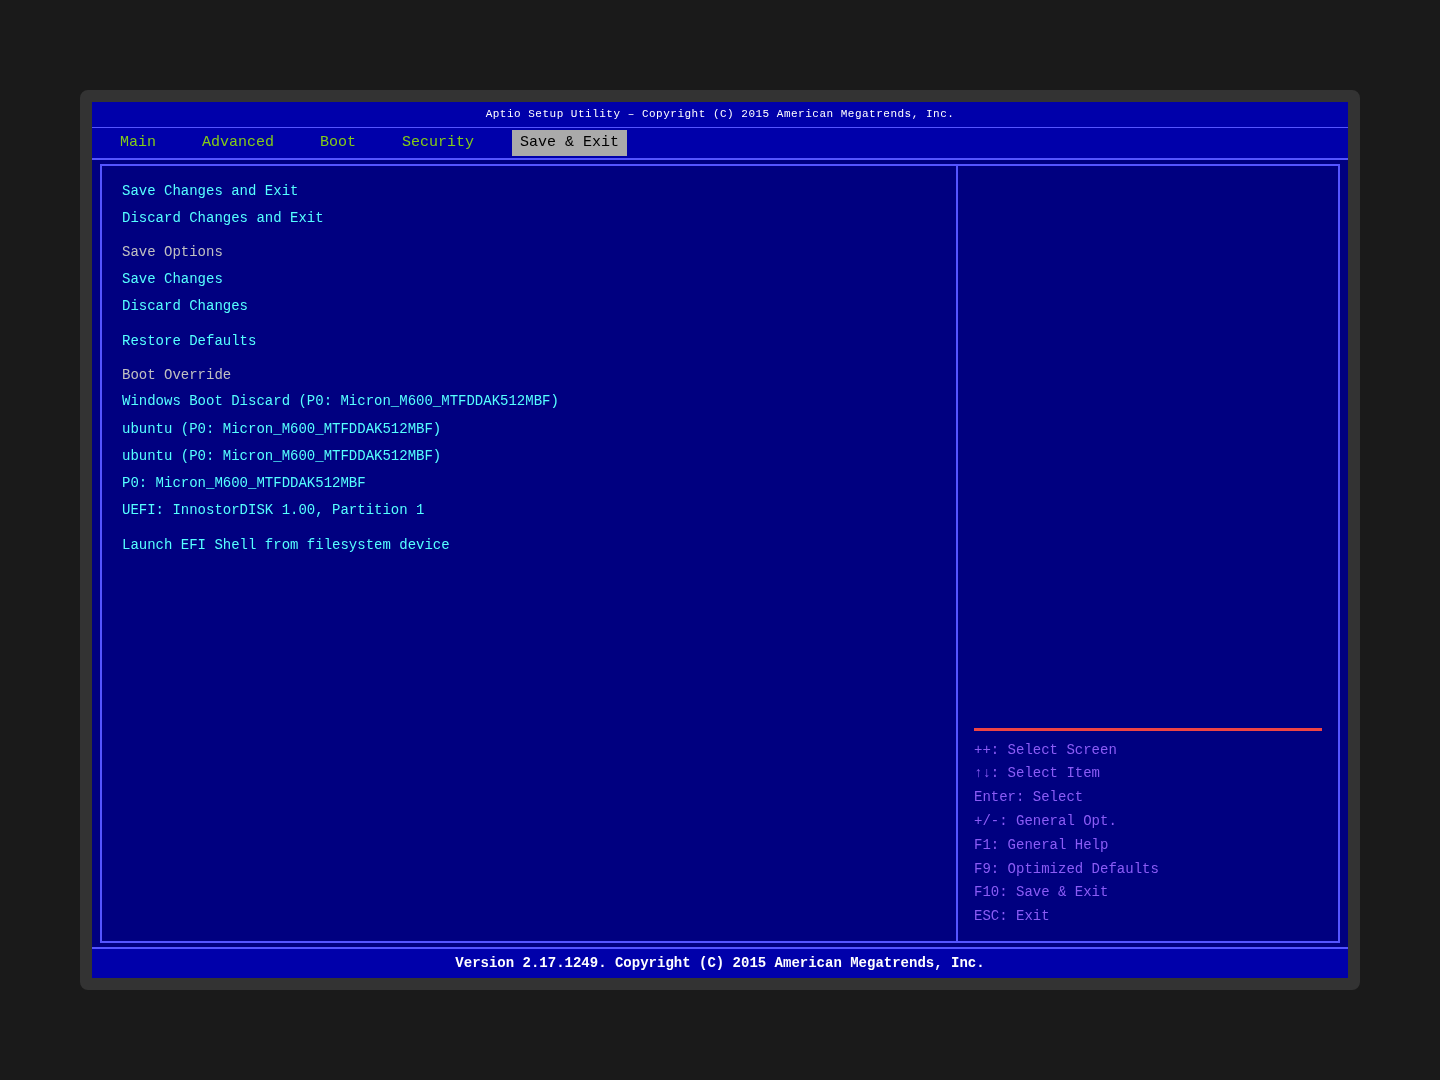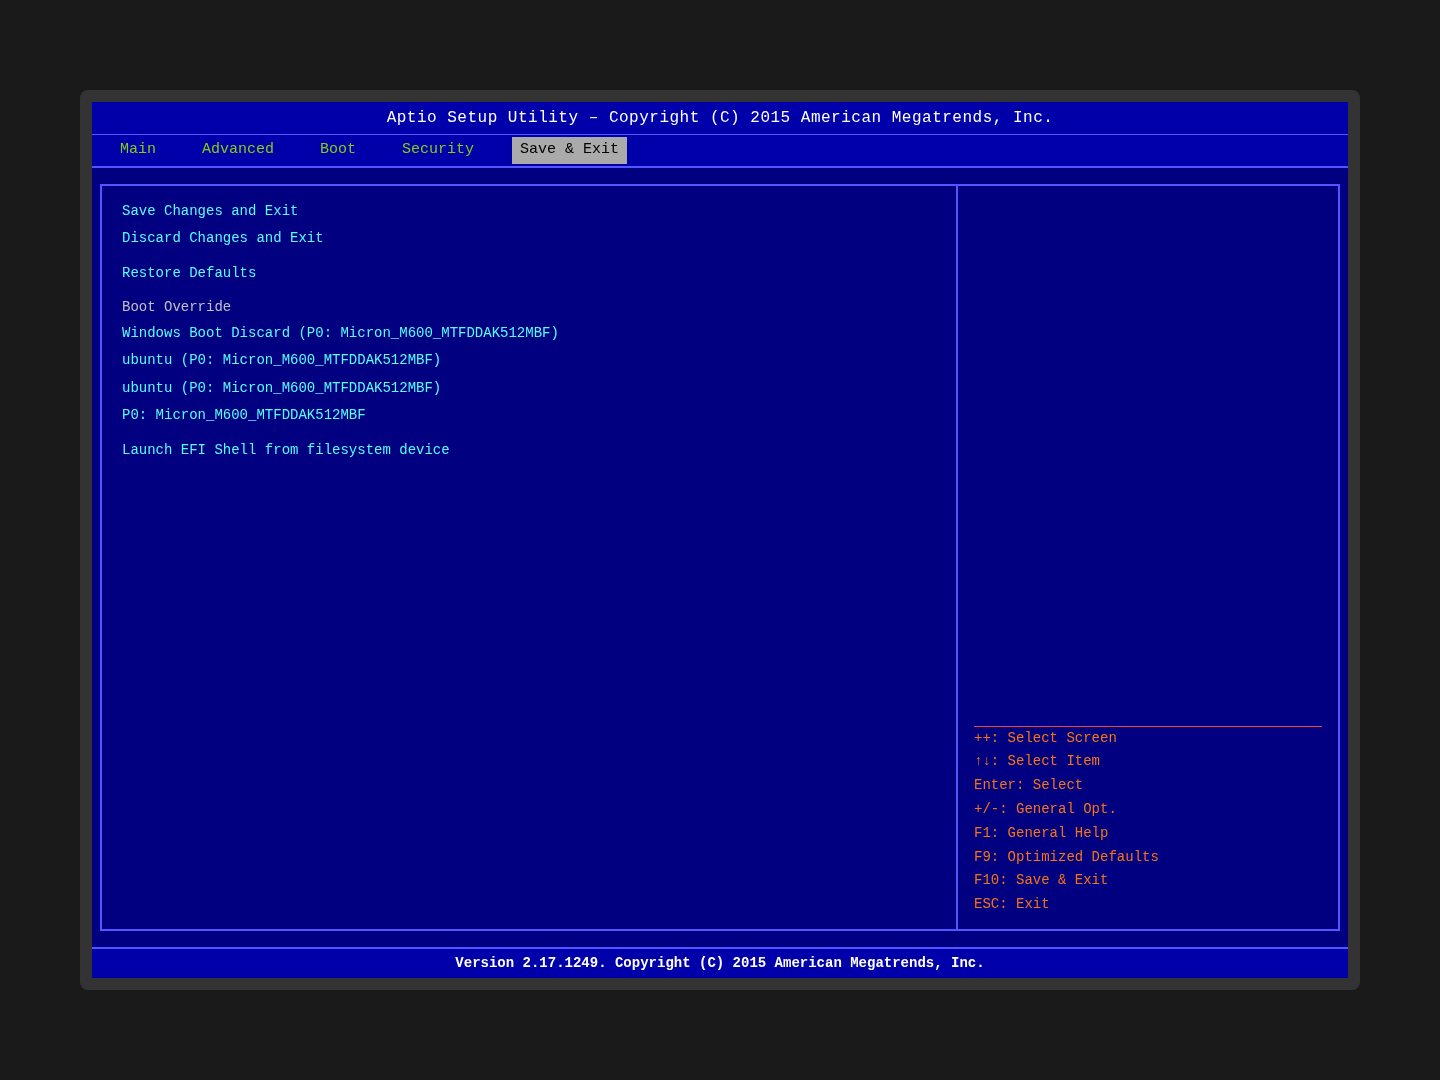--- a/index.html
+++ b/index.html
@@ -41,21 +41,21 @@
       font-size: 15px;
       line-height: 1.5;
     }
 
     
     .title-bar {
       background: #0000aa;
       color: #ffffff;
       text-align: center;
       padding: 4px 0;
-      font-size: 16px;
+      font-size: 11px;
       letter-spacing: 0.5px;
       border-bottom: 1px solid #5555ff;
     }
 
     
     .menu-bar {
       background: #0000aa;
       display: flex;
       flex-direction: row;
       padding: 2px 20px;
@@ -73,21 +73,21 @@
     .menu-item.active {
       background: #aaaaaa;
       color: #000000;
     }
 
     
     .main-content {
       display: flex;
       flex: 1;
       border: 2px solid #5555ff;
-      margin: 16px 8px;
+      margin: 4px 8px;
       overflow: hidden;
     }
 
     .left-panel {
       flex: 1;
       padding: 12px 20px;
       border-right: 2px solid #5555ff;
       color: #55ffff;
       font-size: 14px;
       line-height: 1.8;
@@ -114,22 +114,23 @@
       padding: 1px 0;
     }
 
     .section-label {
       color: #c0c0c0;
       margin-top: 10px;
       margin-bottom: 2px;
     }
 
     .help-section {
-      border-top: 1px solid #ef4444;
-      color: #f97316;
+      border-top: 3px solid #ef4444;
+      padding-top: 8px;
+      color: #8b5cf6;
       font-size: 14px;
       line-height: 1.7;
     }
 
     
     .footer-bar {
       background: #0000aa;
       color: #ffffff;
       text-align: center;
       padding: 4px 0;
@@ -157,31 +158,37 @@
     </div>
 
     <div class="main-content">
 
       <div class="left-panel">
         <div class="menu-section">
           <span class="menu-entry">Save Changes and Exit</span>
           <span class="menu-entry">Discard Changes and Exit</span>
         </div>
 
+        <div class="menu-section">
+          <span class="section-label">Save Options</span>
+          <span class="menu-entry">Save Changes</span>
+          <span class="menu-entry">Discard Changes</span>
+        </div>
 
         <div class="menu-section">
           <span class="menu-entry">Restore Defaults</span>
         </div>
 
         <div class="menu-section">
           <span class="section-label">Boot Override</span>
           <span class="menu-entry">Windows Boot Discard (P0: Micron_M600_MTFDDAK512MBF)</span>
           <span class="menu-entry">ubuntu (P0: Micron_M600_MTFDDAK512MBF)</span>
           <span class="menu-entry">ubuntu (P0: Micron_M600_MTFDDAK512MBF)</span>
           <span class="menu-entry">P0: Micron_M600_MTFDDAK512MBF</span>
+          <span class="menu-entry">UEFI: InnostorDISK 1.00, Partition 1</span>
         </div>
 
         <div class="menu-section">
           <span class="menu-entry">Launch EFI Shell from filesystem device</span>
         </div>
       </div>
 
       <div class="right-panel">
         <div class="help-section">
           <div>++: Select Screen</div>

